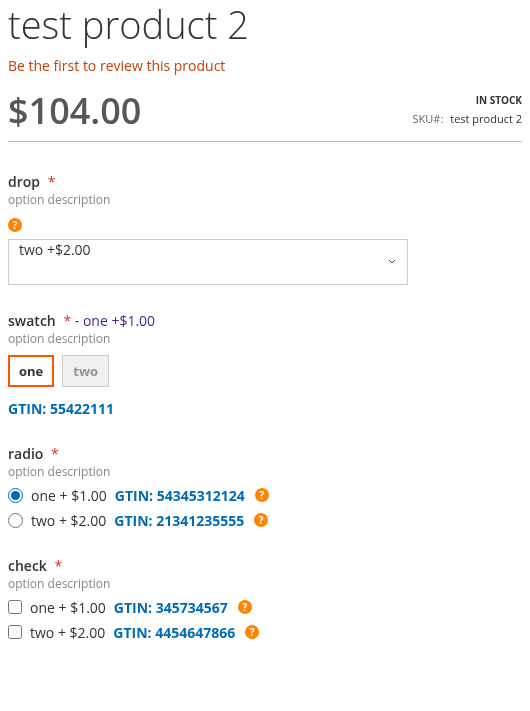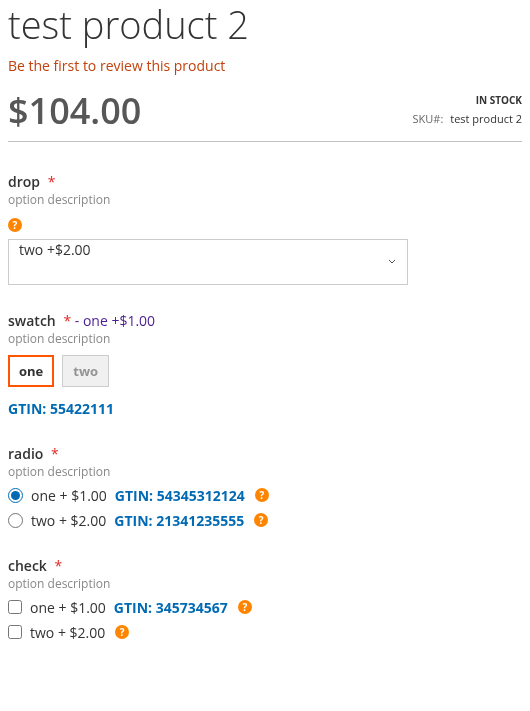--- a/index.html
+++ b/index.html
@@ -252,18 +252,19 @@
 
   <label class="check-item">
     <input type="checkbox" style="">
     <span>one + $1.00</span>
     <span class="gtin">GTIN: 345734567</span>
     <span class="tooltip-icon inline">?</span>
   </label>
   <label class="check-item">
     <input type="checkbox" style="">
     <span>two + $2.00</span>
+    <span class="gtin">GTIN: 4454647866</span>
     <span class="tooltip-icon inline">?</span>
   </label>
 </div>
 
 
 
 
 </body></html>

